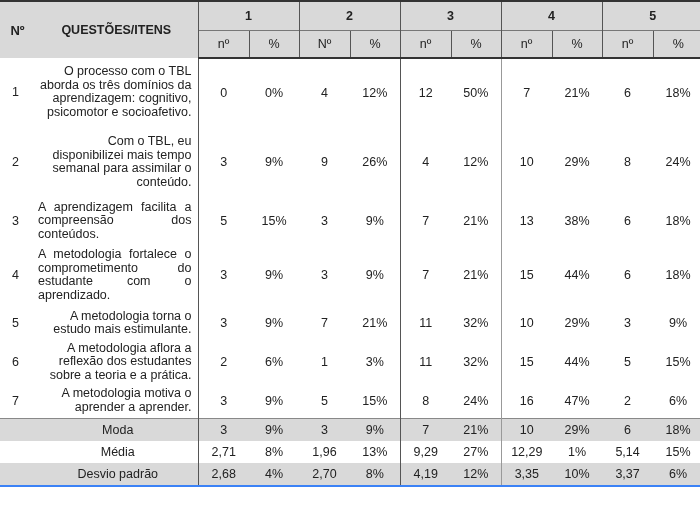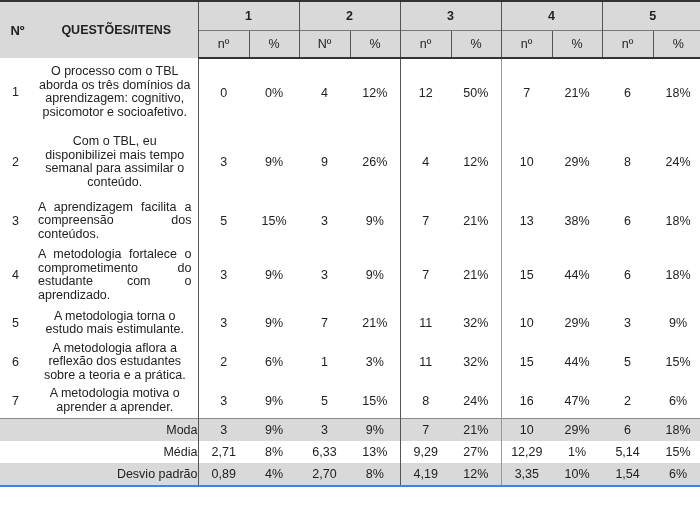--- a/index.html
+++ b/index.html
@@ -7,30 +7,30 @@
   table { border-collapse:collapse; width:700px; table-layout:fixed; font-size:12.5px; }
   col.c-n { width:35px; } col.c-q { width:163px; }
   col.c-a { width:51px; } col.c-b { width:50px; }
   thead tr.r1 th { height:26px; border-top:2px solid #333; }
   thead tr.r2 th { height:24px; border-bottom:2px solid #333; font-weight:normal; }
   thead th { background:#d9d9d9; font-weight:bold; text-align:center; border-left:1px solid #555; border-top:1px solid #777; }
   thead th.first { border-left:none; }
   thead th.num-h { font-size:13px; }
   td { padding:0; text-align:center; vertical-align:middle; }
   td.n { text-align:left; padding-left:12px; }
-  td.q { text-align:center; padding:0 6px 0 3px; line-height:13.5px; }
+  td.q { text-align:right; padding:0 6px 0 3px; line-height:13.5px; }
   td.q.just { text-align:justify; text-align-last:justify; }
   td.bl { border-left:1px solid #555; }
   td.bl2 { border-left:1px solid #999; }
   tr.body-row td { height:auto; }
   tr.foot td { height:22px; }
   tr.foot.gray td { background:#d9d9d9; }
   tr.foot.first-foot td { border-top:1px solid #888; }
   tr.foot.last-foot td { border-bottom:2px solid #3b82f6; }
-  td.label { text-align:right; padding-left:3px; }
+  td.label { text-align:center; padding-left:3px; }
 </style>
 </head>
 <body>
 
 <table>
   <colgroup>
     <col class="c-n">
       <col class="c-q">
     <col class="c-a">
       <col class="c-b">
@@ -177,37 +177,37 @@
         <td class="bl2">10</td>
         <td class="">29%</td>
         <td class="">6</td>
         <td class="">18%</td>
       </tr>
       <tr class="foot">
         <td></td>
         <td class="label">Média</td>
         <td class="bl">2,71</td>
         <td class="">8%</td>
-        <td class="">6,33</td>
+        <td class="">1,96</td>
         <td class="">13%</td>
         <td class="bl">9,29</td>
         <td class="">27%</td>
         <td class="bl2">12,29</td>
         <td class="">1%</td>
         <td class="">5,14</td>
         <td class="">15%</td>
       </tr>
       <tr class="foot gray last-foot">
         <td></td>
         <td class="label">Desvio padrão</td>
-        <td class="bl">0,89</td>
+        <td class="bl">2,68</td>
         <td class="">4%</td>
         <td class="">2,70</td>
         <td class="">8%</td>
         <td class="bl">4,19</td>
         <td class="">12%</td>
         <td class="bl2">3,35</td>
         <td class="">10%</td>
-        <td class="">1,54</td>
+        <td class="">3,37</td>
         <td class="">6%</td>
       </tr>
     </tbody>
 </table>
 
 </body></html>

